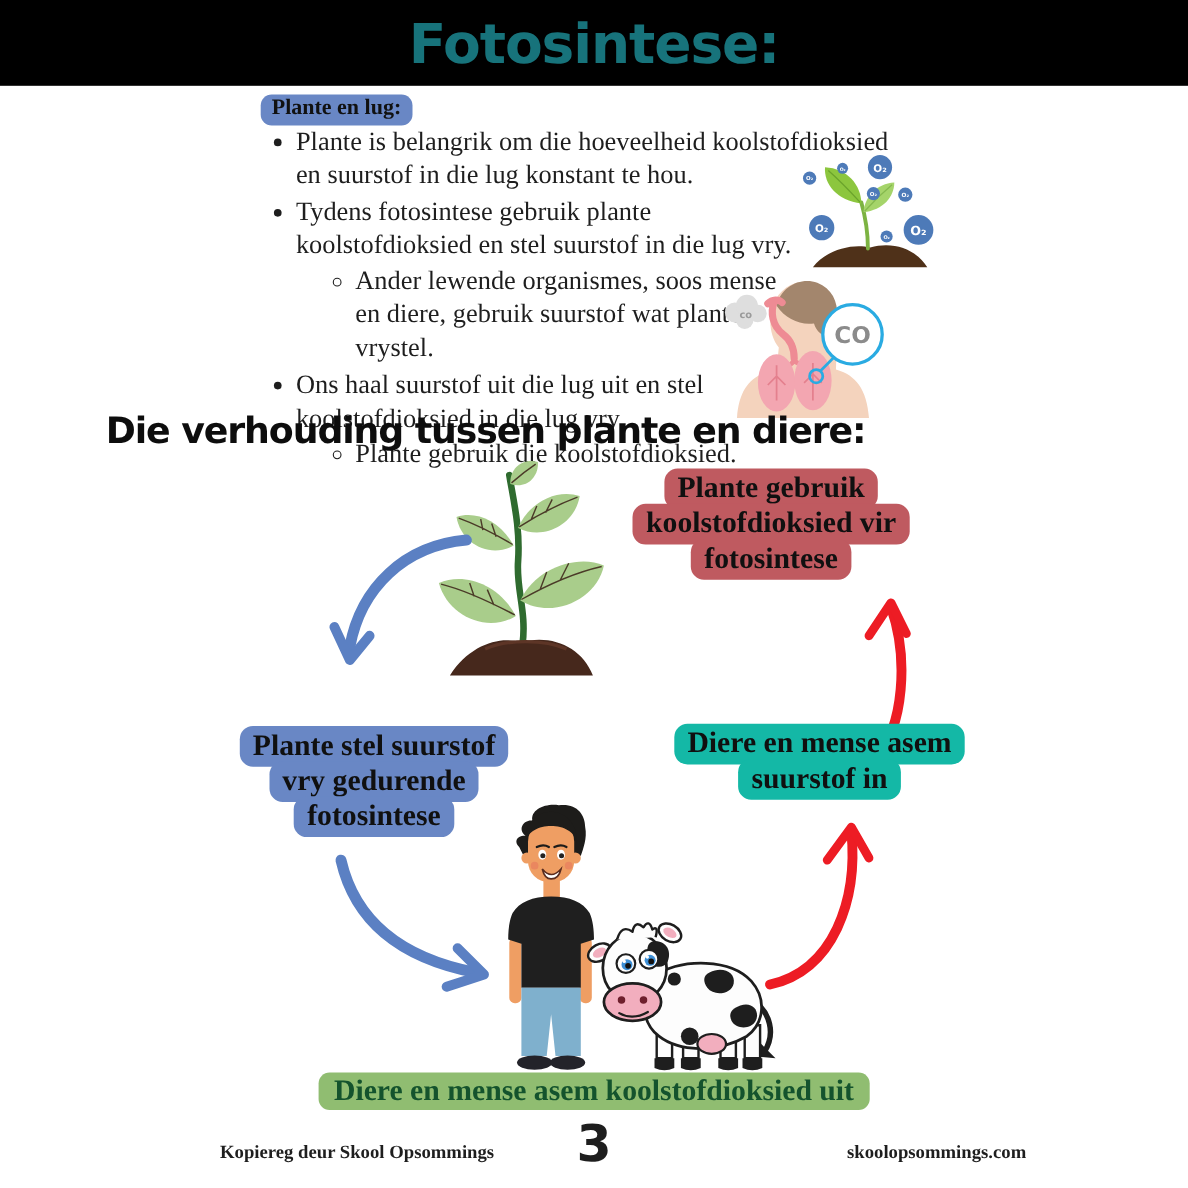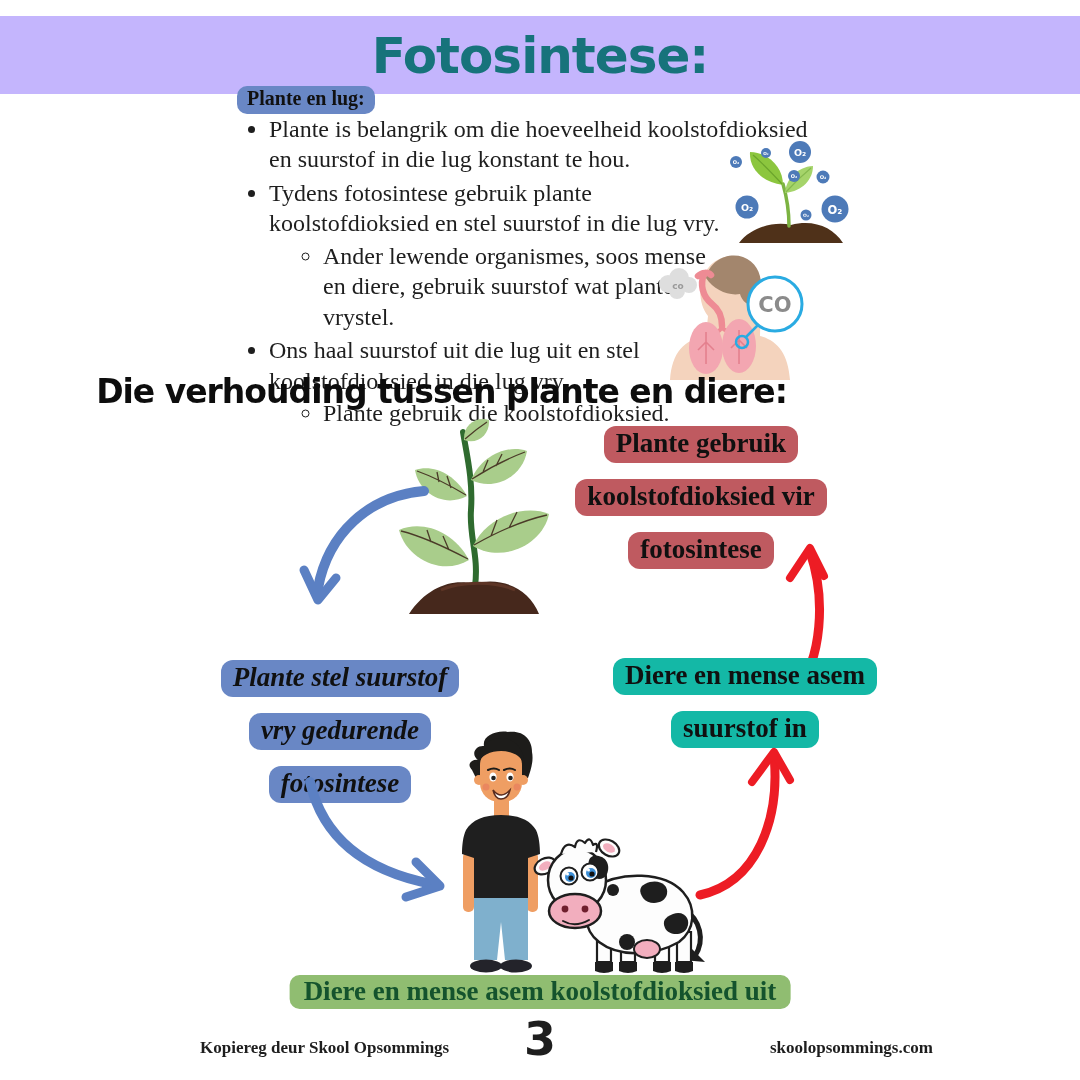--- a/index.html
+++ b/index.html
@@ -1,20 +1,20 @@
 <!DOCTYPE html>
 <html><head>
 <meta charset="utf-8">
 <style>
   html,body{margin:0;padding:0;background:#ffffff;}
   .page{position:relative;width:1080px;height:1080px;background:#ffffff;overflow:hidden;
         font-family:"Liberation Serif", serif;color:#1e1e1e;}
 
   
-  .banner{position:absolute;left:0;top:16px;width:1080px;height:78px;background:#c4b5fd;}
+  .banner{position:absolute;left:0;top:0;width:1080px;height:78px;background:#000000;}
   .banner h1{margin:0;text-align:center;line-height:80px;font-family:"DejaVu Sans",sans-serif;
              font-weight:bold;font-size:50px;letter-spacing:-1px;color:#17737b;}
 
   
   .pill{position:absolute;left:237px;top:86px;background:#6987c5;border-radius:10px;
         padding:1px 10px 4px 10px;font-weight:bold;font-size:20px;color:#111;}
   .bullets{position:absolute;left:243px;top:114px;width:575px;font-size:24px;line-height:1.27;}
   .bullets ul{margin:0;padding-left:26px;list-style:disc;}
   .bullets ul ul{list-style:circle;padding-left:54px;margin-top:2px;}
   .bullets li{margin-bottom:3px;}
@@ -27,30 +27,30 @@
   
   .h2{position:absolute;left:0;top:372px;width:883px;text-align:center;
       font-family:"DejaVu Sans",sans-serif;font-weight:bold;font-size:33px;
       letter-spacing:-1px;color:#0d0d0d;}
 
   
   .abs{position:absolute;}
 
   
   .tag{position:absolute;display:flex;flex-direction:column;align-items:center;
-       font-weight:bold;font-size:27px;color:#101010;line-height:1.18;gap:21px;}
+       font-weight:bold;font-size:27px;color:#101010;line-height:1.18;}
   .tag span{padding:2px 12px 3px 12px;border-radius:12px;margin-top:-5px;white-space:nowrap;}
   .tag-red span{background:#bf5a60;}
   .tag-blue span{background:#6987c5;}
   .tag-orange span{background:#14b8a6;}
   .tag-green{position:absolute;left:50%;transform:translateX(-50%);top:976px;
        font-weight:bold;font-size:27px;color:#14532d;}
   .tag-green span{background:#90bd71;border-radius:10px;padding:1px 14px 3px 14px;white-space:nowrap;}
   .t-red{left:585px;top:431px;width:232px;}
-  .t-blue{left:224px;top:665px;width:232px;font-style:italic;}
+  .t-blue{left:224px;top:665px;width:232px;}
   .t-orange{left:617px;top:663px;width:256px;}
 
   
   .f-copy{position:absolute;left:200px;top:1038px;font-weight:bold;font-size:17px;}
   .f-page{position:absolute;left:0;top:1012px;width:1080px;text-align:center;
           font-family:"DejaVu Sans",sans-serif;font-weight:bold;font-size:46px;}
   .f-site{position:absolute;left:770px;top:1038px;font-weight:bold;font-size:17px;}
 
   svg{display:block;}
 </style>

